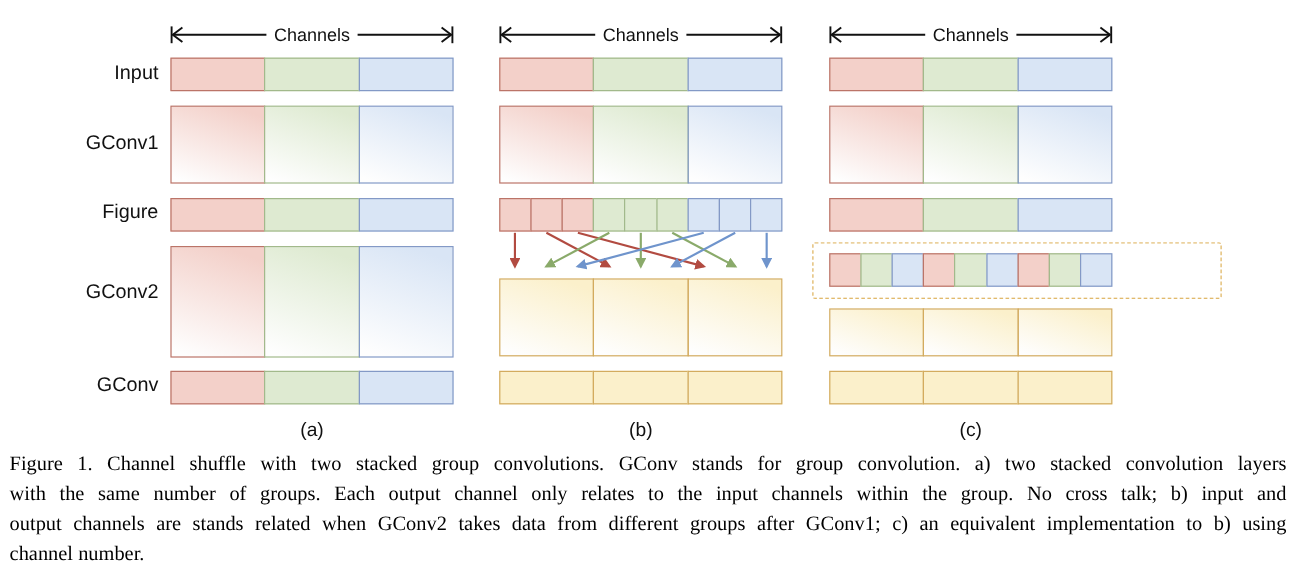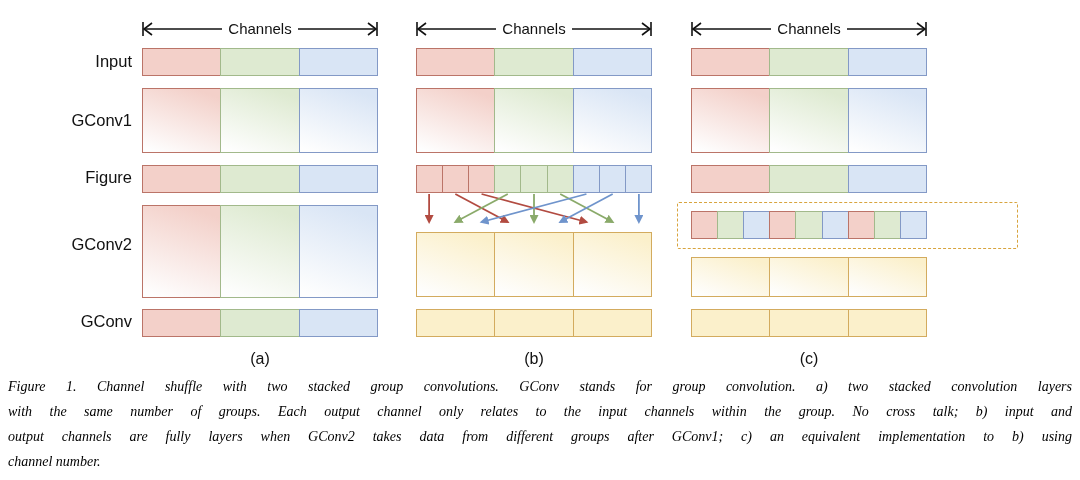--- a/index.html
+++ b/index.html
@@ -23,23 +23,22 @@
     position:absolute; left:677px; top:202px; width:341px; height:47px;
     border:1.6px dashed #d8a43e; border-radius:2px; box-sizing:border-box;
   }
   .cs-label {
     position:absolute; left:934px; top:203px; width:86px; height:45px;
     display:flex; align-items:center; justify-content:center; text-align:center;
     font-size:15.5px; line-height:18px; color:#1c1c1c;
   }
   #caption {
     position:absolute; left:8px; top:374px; width:1064px;
-    font-family:"Liberation Serif", serif; font-size:14px; line-height:25px;
+    font-family:"Liberation Serif", serif; font-size:17px; line-height:25px;
     color:#000;
-    font-style:italic;
   }
   .cap-line { text-align:justify; }
   .cap-line.stretch { text-align-last:justify; }
 </style>
 </head>
 <body>
 
 <div id="stage">
 
   <div class="row-label" style="top:61px">Input</div>
@@ -194,16 +193,16 @@
 
   <div class="dashed-box"></div>
 
   <div class="panel-caption" style="left:238px">(a)</div>
   <div class="panel-caption" style="left:512px">(b)</div>
   <div class="panel-caption" style="left:787px">(c)</div>
 
   <div id="caption">
     <div class="cap-line stretch">Figure 1. Channel shuffle with two stacked group convolutions.  GConv stands for group convolution.  a) two stacked convolution layers</div>
     <div class="cap-line stretch">with the same number of groups.  Each output channel only relates to the input channels within the group.  No cross talk; b) input and</div>
-    <div class="cap-line stretch">output channels are fully layers when GConv2 takes data from different groups after GConv1; c) an equivalent implementation to b) using</div>
+    <div class="cap-line stretch">output channels are stands related when GConv2 takes data from different groups after GConv1; c) an equivalent implementation to b) using</div>
     <div class="cap-line">channel number.</div>
   </div>
 </div>
 
 </body></html>

